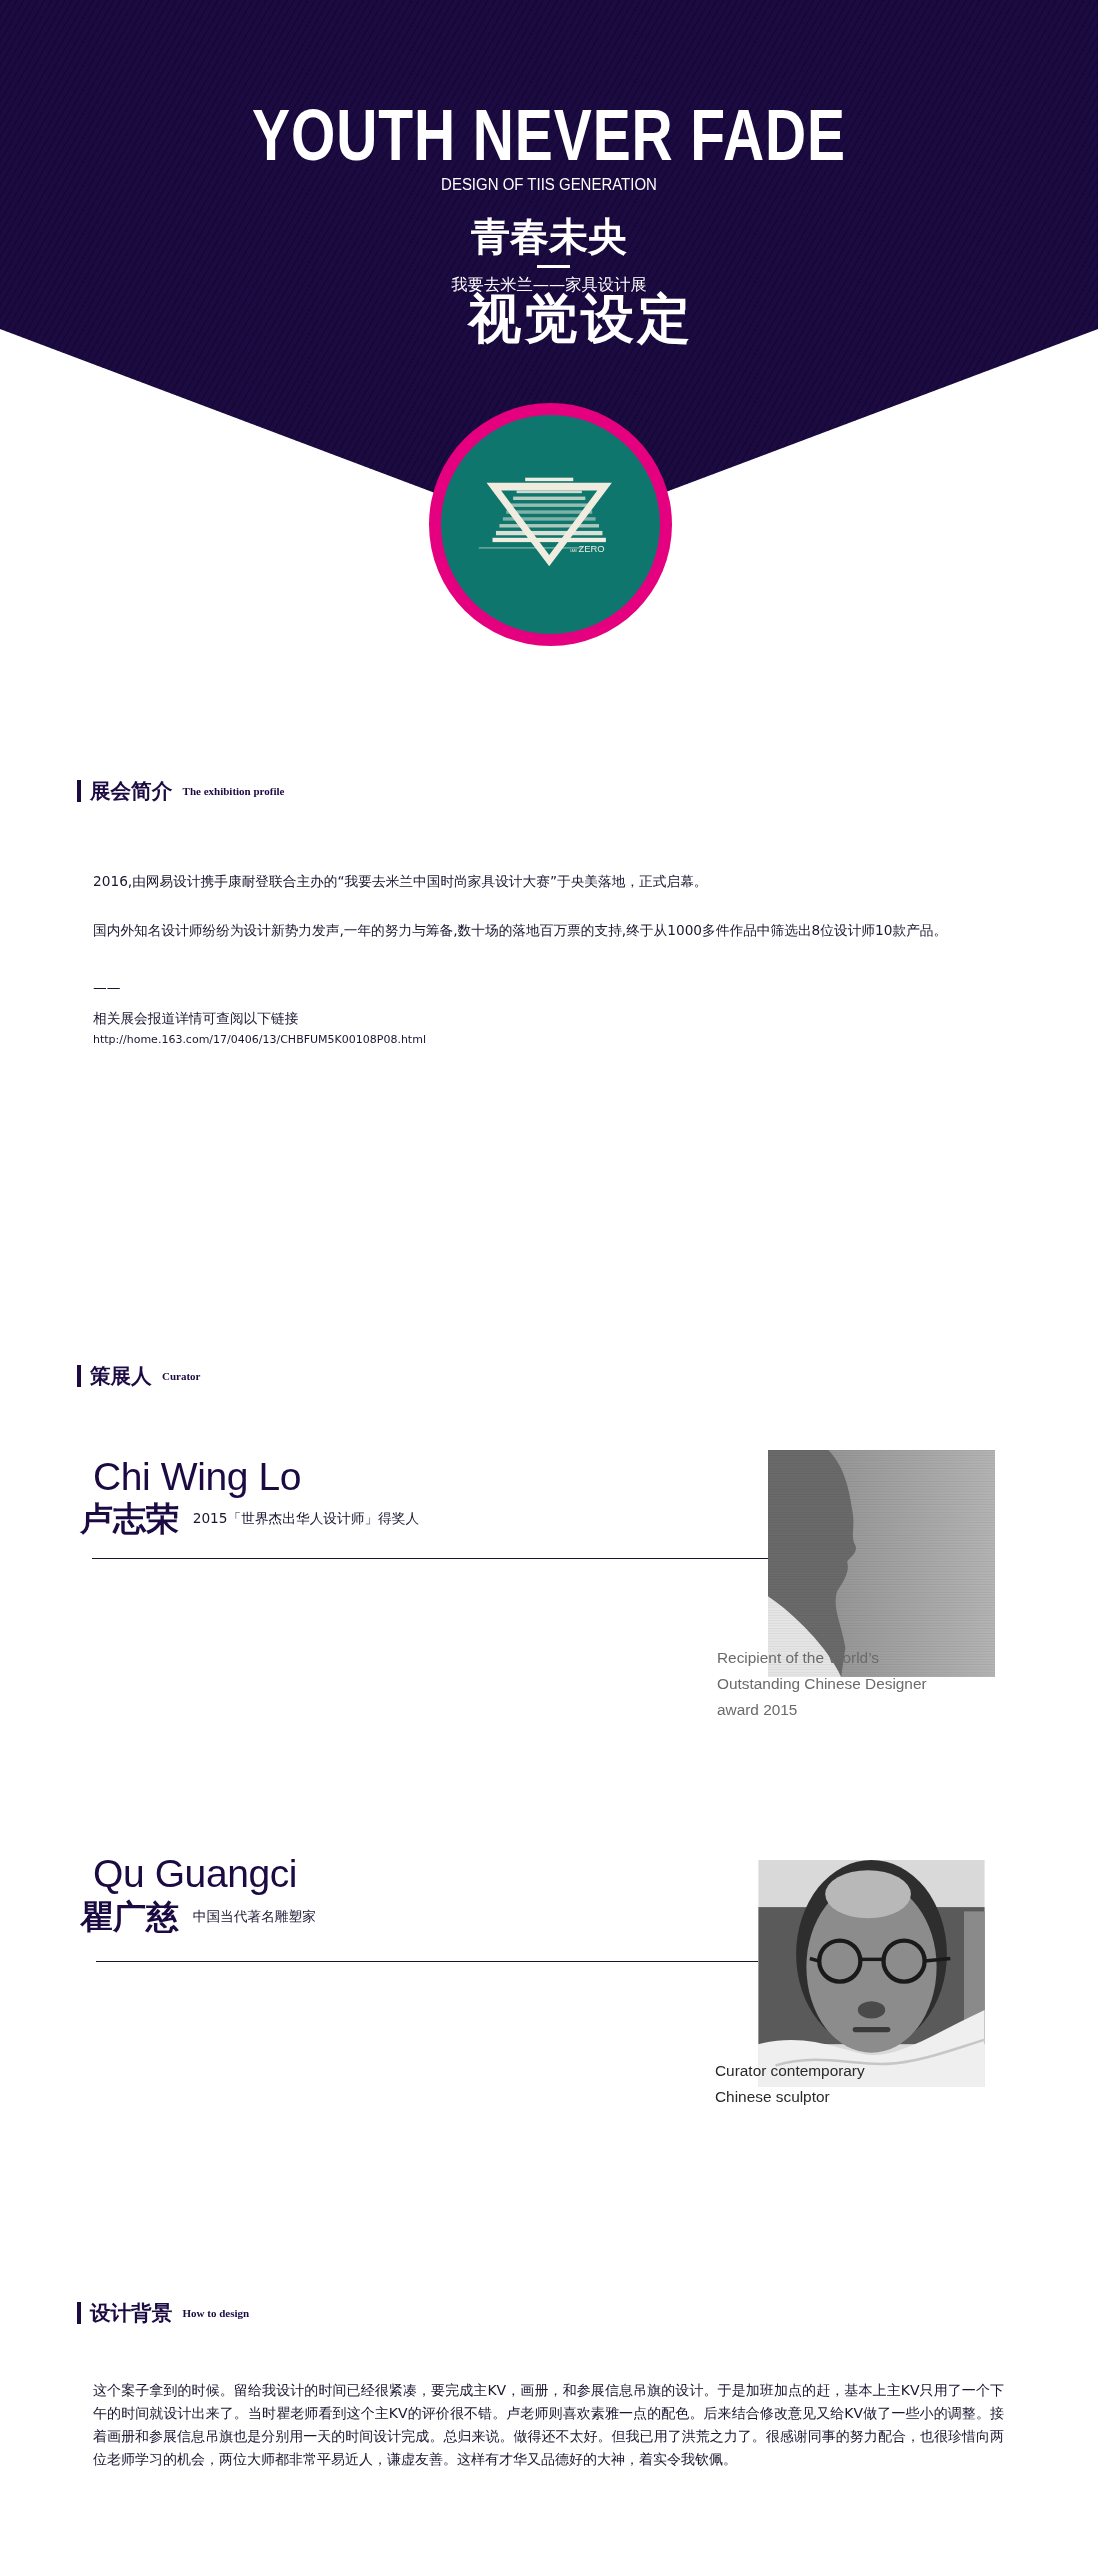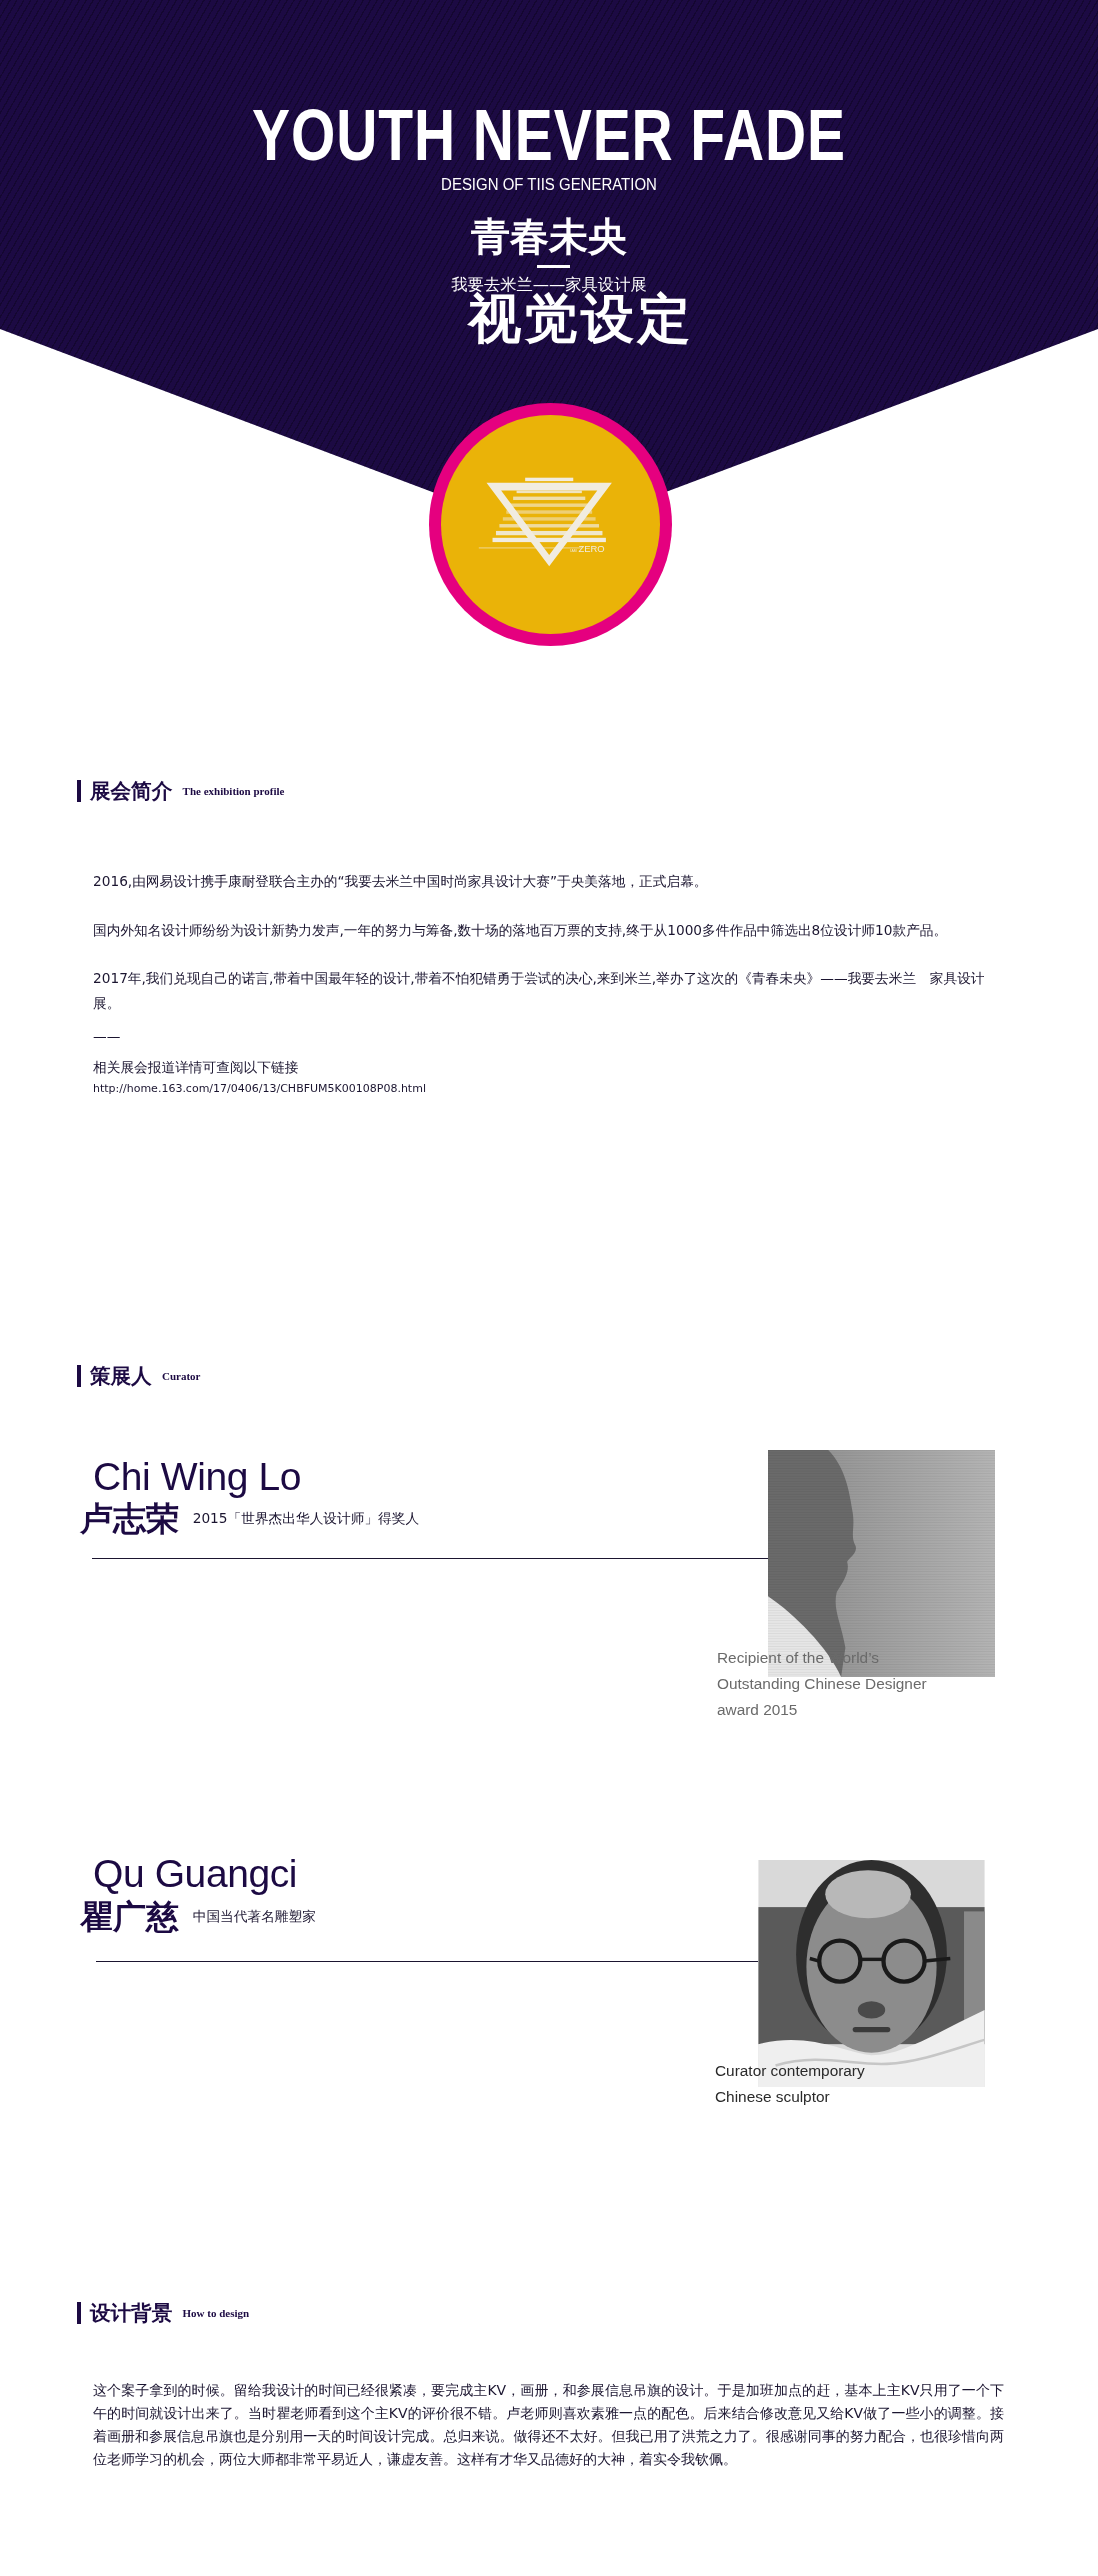--- a/index.html
+++ b/index.html
@@ -21,21 +21,21 @@
     font-family:"DejaVu Sans", sans-serif; font-weight:700; font-size:39px; line-height:48px; }
   .hero-cn-sub { left:0; width:1098px; top:273px; text-align:center; color:#fff;
     font-family:"DejaVu Sans", sans-serif; font-size:16.3px; line-height:24px; }
   .hero-dash { left:537px; top:265px; width:33px; height:2.6px; background:#fff; }
   .hero-big { left:0; width:1098px; top:288px; text-align:center; color:#fff;
     font-family:"DejaVu Sans", sans-serif; font-weight:700; font-size:53px; line-height:62px; letter-spacing:3.4px;padding-left:32px; }
 
   
   .logo-ring { left:429px; top:403px; width:243px; height:243px; border-radius:50%;
     background:#e5007f; }
-  .logo-inner { left:12px; top:12px; width:219px; height:219px; border-radius:50%; background:#eab308; position:absolute; }
+  .logo-inner { left:12px; top:12px; width:219px; height:219px; border-radius:50%; background:#0f766e; position:absolute; }
   .logo-svg { position:absolute; left:0; top:0; }
 
   
   .sec-head { left:77px; height:22px; display:flex; align-items:center; }
   .sec-bar { width:4.3px; height:21.5px; background:#1c0a43; margin-right:8.6px; }
   .sec-cn { font-family:"DejaVu Sans", sans-serif; font-weight:700; font-size:20.6px; color:#1c0a43; line-height:22px; }
   .sec-en { font-family:Liberation Serif, serif; font-weight:700; font-size:11px; color:#1c0a43; margin-left:10.3px; line-height:22px; }
 
   
   .para { left:93px; width:910px; font-family:"DejaVu Sans", sans-serif; font-size:13.7px; line-height:24.5px; color:#1b1530; }
@@ -94,21 +94,20 @@
   <div class="sec-bar"></div>
   <span class="sec-cn">展会简介</span>
   <span class="sec-en">The exhibition profile</span>
 </div>
 
 <div class="abs para" style="top:869px">
   <p>2016,由网易设计携手康耐登联合主办的“我要去米兰中国时尚家具设计大赛”于央美落地，正式启幕。</p>
   <div class="gap"></div>
   <p>国内外知名设计师纷纷为设计新势力发声,一年的努力与筹备,数十场的落地百万票的支持,终于从1000多件作品中筛选出8位设计师10款产品。</p>
   <div class="gap"></div>
-  <p>2017年,我们兑现自己的诺言,带着中国最年轻的设计,带着不怕犯错勇于尝试的决心,来到米兰,举办了这次的《青春未央》——我要去米兰　家具设计展。</p>
   <div style="height:8.6px"></div>
   <p>——</p>
   <div style="height:6.9px"></div>
   <p>相关展会报道详情可查阅以下链接</p>
   <p class="url">http://home.163.com/17/0406/13/CHBFUM5K00108P08.html</p>
 </div>
 
 <div class="abs sec-head" style="top:1365px">
   <div class="sec-bar"></div>
   <span class="sec-cn">策展人</span>

